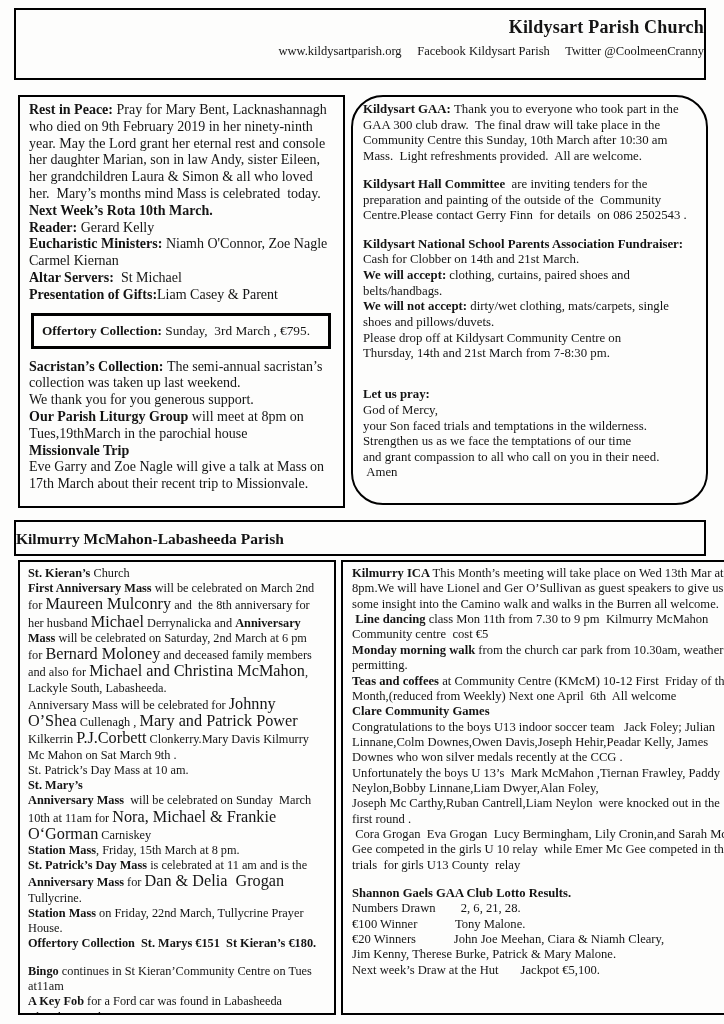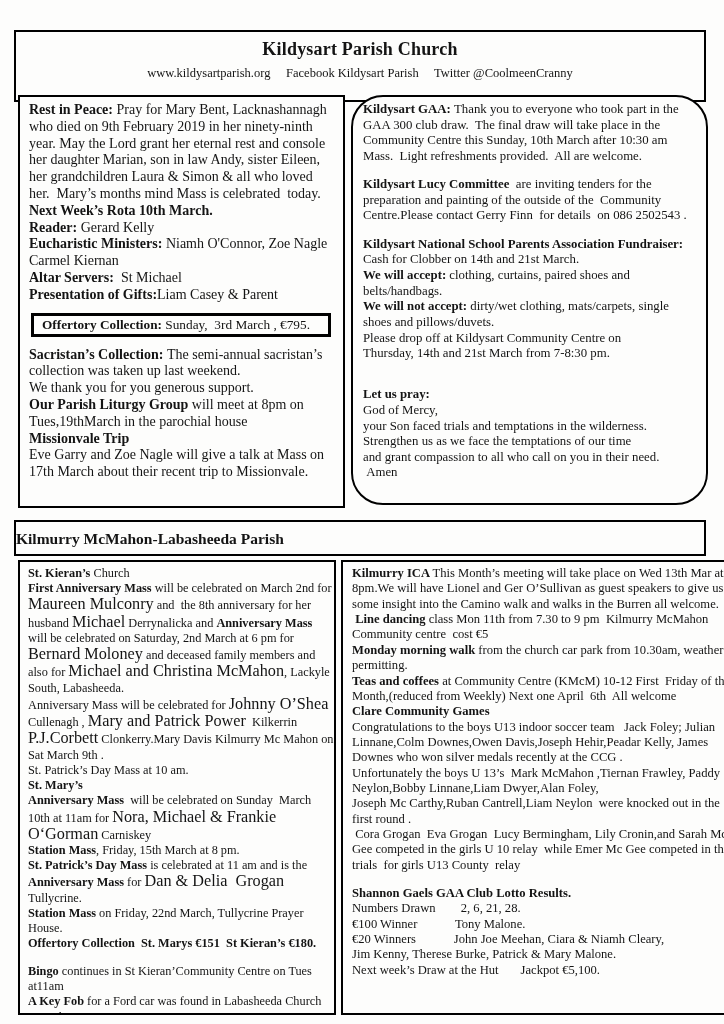--- a/index.html
+++ b/index.html
@@ -2,35 +2,35 @@
 <html><head>
 <meta charset="utf-8">
 <style>
   html,body{margin:0;padding:0;background:#e8e8e8;}
   .page{
     position:relative;width:724px;height:1024px;background:#fdfdfc;
     font-family:"Liberation Serif","DejaVu Serif",serif;color:#141414;
     margin:0 auto;overflow:hidden;
   }
   .box{position:absolute;border:2px solid #000;background:#fdfdfc;box-sizing:border-box;overflow:hidden;}
-  .header-box{left:14px;top:30px;width:692px;height:72px;text-align:center;}
+  .header-box{left:14px;top:8px;width:692px;height:72px;text-align:right;}
   .header-title{font-size:18px;font-weight:bold;margin-top:7px;letter-spacing:.2px;}
   .header-sub{font-size:12.5px;margin-top:6px;white-space:pre-wrap;}
   .k-left{left:18px;top:95px;width:327px;height:413px;padding:5px 8px 4px 9px;font-size:14px;line-height:1.2;}
   .k-right{left:351px;top:95px;width:357px;height:410px;padding:5px 10px 4px 10px;font-size:12.8px;line-height:1.22;border-radius:32px;}
   .km-header{left:14px;top:520px;width:692px;height:36px;text-align:left;}
   .km-title{font-size:15.5px;font-weight:bold;margin-top:8px;}
-  .km-left{left:18px;top:560px;width:318px;height:455px;padding:4px 0 4px 8px;font-size:12.3px;line-height:1.24;}
+  .km-left{left:18px;top:560px;width:318px;height:455px;padding:4px 17px 4px 8px;font-size:12.3px;line-height:1.24;}
   .km-right{left:341px;top:560px;width:405px;height:455px;padding:4px 8px 4px 9px;font-size:12.6px;line-height:1.22;}
   .para{white-space:pre-wrap;margin:0;}
   .para.blank{min-height:1em;}
   .b{font-weight:bold;}
   .big{font-size:1.32em;line-height:1;}
   .boxed{
-    border:3px solid #000;margin:9px 4px 10px 2px;padding:1px 8px;
+    border:3px solid #000;margin:9px 4px 10px 2px;padding:7px 8px;
     font-size:0.95em;white-space:pre-wrap;
   }
 </style>
 </head>
 <body>
 
 <div class="page">
 
   <div class="box header-box">
     <div class="header-title">Kildysart Parish Church</div>
@@ -48,21 +48,21 @@
       <div class="para"><span class="b">Sacristan’s Collection: </span><span>The semi-annual sacristan’s collection was taken up last weekend.</span></div>
       <div class="para"><span>We thank you for you generous support.</span></div>
       <div class="para"><span class="b">Our Parish Liturgy Group</span><span> will meet at 8pm on Tues,19thMarch in the parochial house</span></div>
       <div class="para"><span class="b">Missionvale Trip</span></div>
       <div class="para"><span>Eve Garry and Zoe Nagle will give a talk at Mass on 17th March about their recent trip to Missionvale.</span></div>
     </div>
 
   <div class="box k-right">
       <div class="para"><span class="b">Kildysart GAA: </span><span>Thank you to everyone who took part in the GAA 300 club draw.  The final draw will take place in the Community Centre this Sunday, 10th March after 10:30 am Mass.  Light refreshments provided.  All are welcome.</span></div>
       <div class="para blank"></div>
-      <div class="para"><span class="b">Kildysart Lucy Committee</span><span>  are inviting tenders for the preparation and painting of the outside of the  Community Centre.Please contact Gerry Finn  for details  on 086 2502543 .</span></div>
+      <div class="para"><span class="b">Kildysart Hall Committee</span><span>  are inviting tenders for the preparation and painting of the outside of the  Community Centre.Please contact Gerry Finn  for details  on 086 2502543 .</span></div>
       <div class="para blank"></div>
       <div class="para"><span class="b">Kildysart National School Parents Association Fundraiser:</span></div>
       <div class="para"><span>Cash for Clobber on 14th and 21st March.</span></div>
       <div class="para"><span class="b">We will accept: </span><span>clothing, curtains, paired shoes and belts/handbags.</span></div>
       <div class="para"><span class="b">We will not accept: </span><span>dirty/wet clothing, mats/carpets, single shoes and pillows/duvets.</span></div>
       <div class="para"><span>Please drop off at Kildysart Community Centre on</span></div>
       <div class="para"><span>Thursday, 14th and 21st March from 7-8:30 pm.</span></div>
       <div class="para blank"></div>
       <div class="para blank"></div>
       <div class="para"><span class="b">Let us pray:</span></div>

